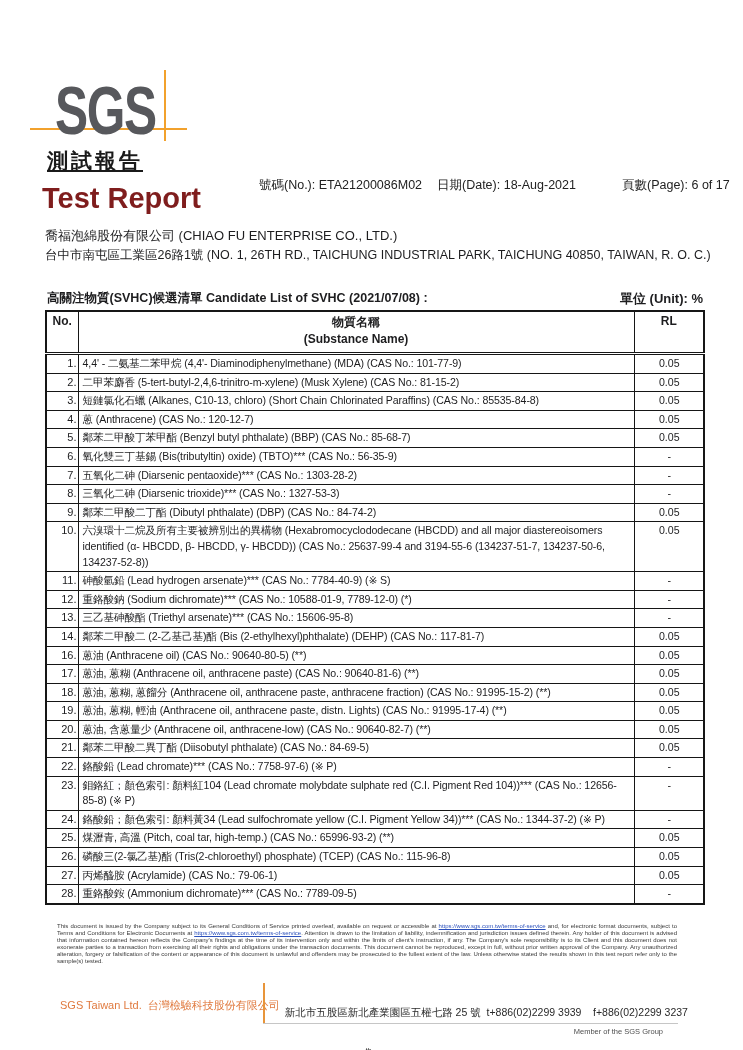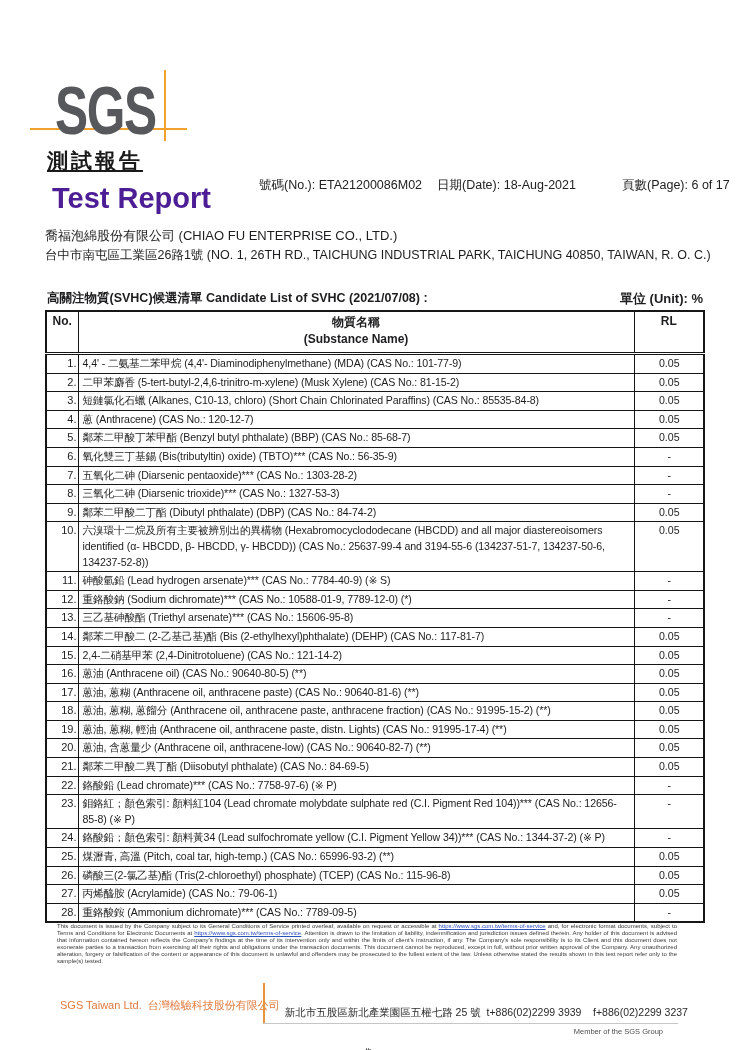--- a/index.html
+++ b/index.html
@@ -6,21 +6,21 @@
   .page{position:relative;width:743px;height:1050px;background:#ffffff;margin:0 auto;
         font-family:"Liberation Sans","DejaVu Sans",sans-serif;color:#1d1d1f;overflow:hidden;}
 
   
   .logo-hline{position:absolute;left:30px;top:128px;width:157px;height:2px;background:#f2a12c;}
   .logo-vline{position:absolute;left:164px;top:70px;width:2px;height:71px;background:#f2a12c;}
   .sgs-logo{position:absolute;left:55px;top:76px;font-size:69px;line-height:1;font-weight:700;
             color:#57585c;letter-spacing:-2px;transform:scaleX(0.72);transform-origin:0 0;}
 
   .title-zh{position:absolute;left:47px;top:147px;font-size:21px;font-weight:700;letter-spacing:3px;color:#1a1a1a;text-decoration:underline;}
-  .title-en{position:absolute;left:52px;top:182px;font-size:29px;font-weight:700;color:#4c1d95;}
+  .title-en{position:absolute;left:42px;top:182px;font-size:29px;font-weight:700;color:#7f1d1d;}
 
   .meta{position:absolute;top:177px;font-size:12.5px;color:#222;white-space:pre;}
   .meta-no{left:212px;margin-left:47px;} .meta-date{left:437px;} .meta-page{left:622px;}
 
   .client-name{position:absolute;left:45px;top:227px;font-size:13px;}
   .client-addr{position:absolute;left:45px;top:247px;font-size:12.5px;}
 
   .tbl-title{position:absolute;left:47px;top:290px;font-size:12.5px;font-weight:700;}
   .tbl-unit{position:absolute;right:40px;top:290px;font-size:13px;font-weight:700;margin-left:18px;}
 
@@ -153,25 +153,20 @@
             <td class="c-no">13.</td>
             <td class="c-name">三乙基砷酸酯 (Triethyl arsenate)*** (CAS No.: 15606-95-8)</td>
             <td class="c-rl">-</td>
           </tr>
           <tr>
             <td class="c-no">14.</td>
             <td class="c-name">鄰苯二甲酸二 (2-乙基己基)酯 (Bis (2-ethylhexyl)phthalate) (DEHP) (CAS No.: 117-81-7)</td>
             <td class="c-rl">0.05</td>
           </tr>
           <tr>
-            <td class="c-no">15.</td>
-            <td class="c-name">2,4-二硝基甲苯 (2,4-Dinitrotoluene) (CAS No.: 121-14-2)</td>
-            <td class="c-rl">0.05</td>
-          </tr>
-          <tr>
             <td class="c-no">16.</td>
             <td class="c-name">蒽油 (Anthracene oil) (CAS No.: 90640-80-5) (**)</td>
             <td class="c-rl">0.05</td>
           </tr>
           <tr>
             <td class="c-no">17.</td>
             <td class="c-name">蒽油, 蒽糊 (Anthracene oil, anthracene paste) (CAS No.: 90640-81-6) (**)</td>
             <td class="c-rl">0.05</td>
           </tr>
           <tr>

